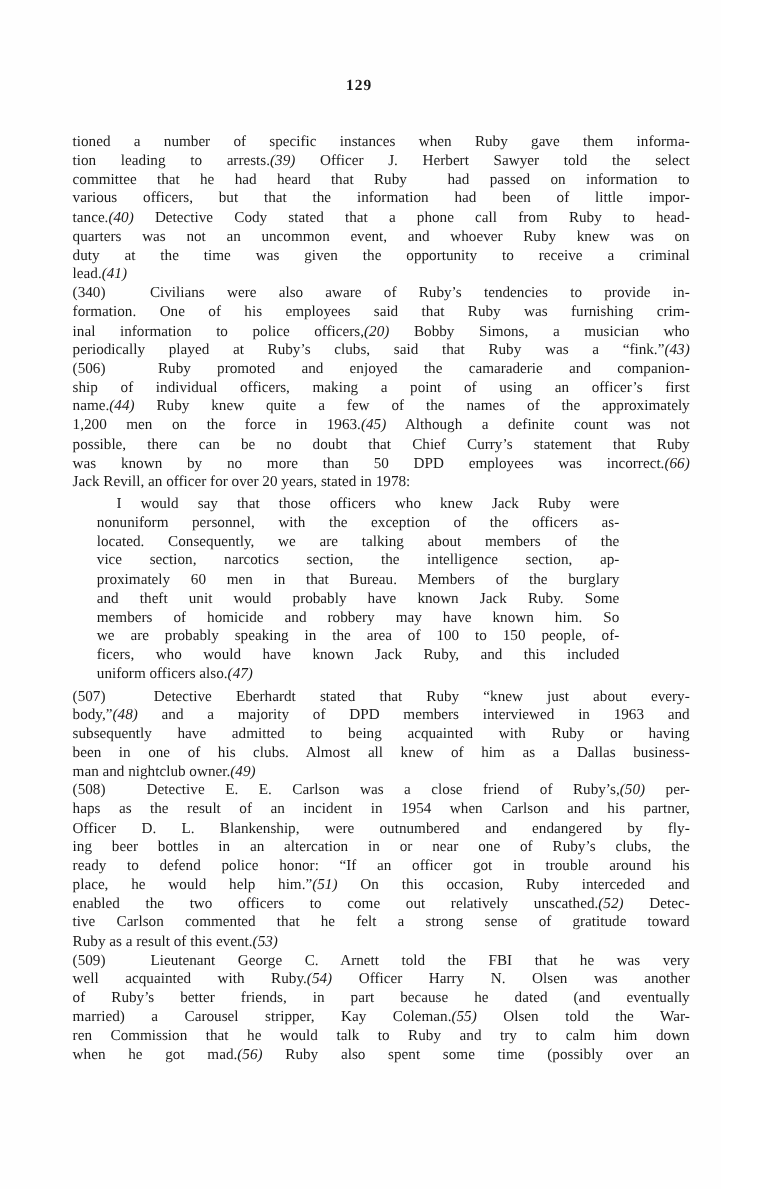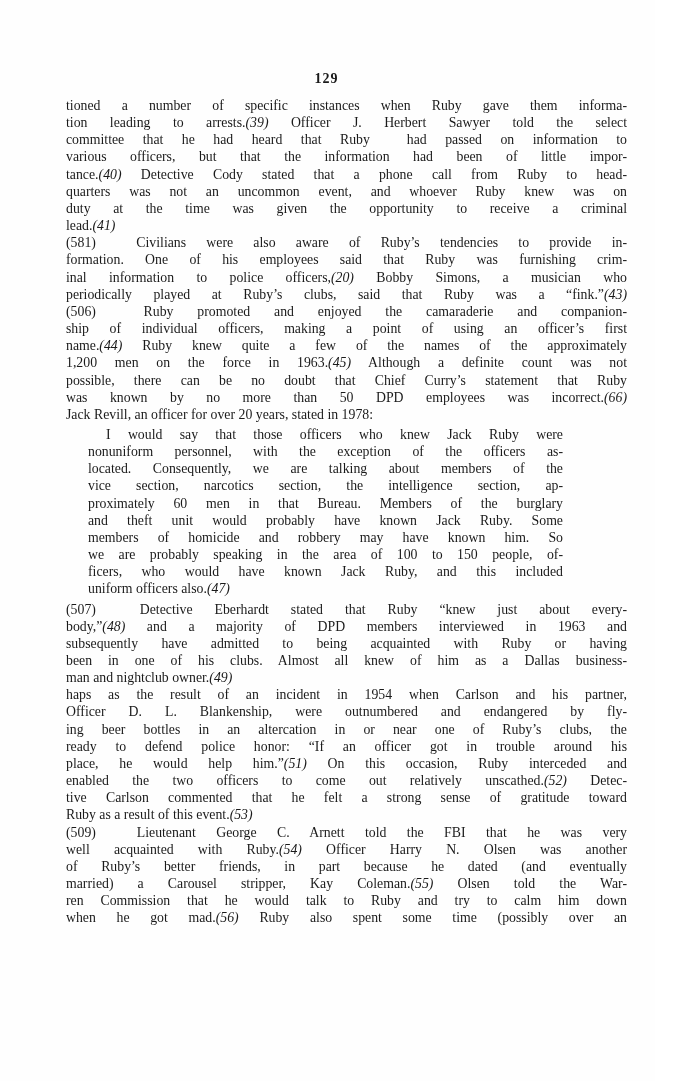--- a/index.html
+++ b/index.html
@@ -24,21 +24,21 @@
     width: 691px;
     text-align: center;
     transform: translateX(-19px);
     font-size: 14px;
     font-weight: bold;
     letter-spacing: 1px;
   }
   .text-block {
     position: absolute;
     left: 66px;
-    top: 97px;
+    top: 120px;
     width: 561px;
     font-size: 13.8px;
     line-height: 17.15px;
   }
   .blk { margin: 0; }
   .blk.quote {
     margin: 3px 64px 3px 22px;
   }
   .blk.quote .line:first-child {
     text-indent: 18px;
@@ -65,21 +65,21 @@
         <div class="line">tioned a number of specific instances when Ruby gave them informa-</div>
         <div class="line">tion leading to arrests.<i>(39)</i> Officer J. Herbert Sawyer told the select</div>
         <div class="line">committee that he had heard that Ruby  had passed on information to</div>
         <div class="line">various officers, but that the information had been of little impor-</div>
         <div class="line">tance.<i>(40)</i> Detective Cody stated that a phone call from Ruby to head-</div>
         <div class="line">quarters was not an uncommon event, and whoever Ruby knew was on</div>
         <div class="line">duty at the time was given the opportunity to receive a criminal</div>
         <div class="line unjust">lead.<i>(41)</i></div>
       </div>
       <div class="blk">
-        <div class="line">(581)  Civilians were also aware of Ruby’s tendencies to provide in-</div>
+        <div class="line">(340)  Civilians were also aware of Ruby’s tendencies to provide in-</div>
         <div class="line">formation. One of his employees said that Ruby was furnishing crim-</div>
         <div class="line">inal information to police officers,<i>(20)</i> Bobby Simons, a musician who</div>
         <div class="line">periodically played at Ruby’s clubs, said that Ruby was a “fink.”<i>(43)</i></div>
       </div>
       <div class="blk">
         <div class="line">(506)  Ruby promoted and enjoyed the camaraderie and companion-</div>
         <div class="line">ship of individual officers, making a point of using an officer’s first</div>
         <div class="line">name.<i>(44)</i> Ruby knew quite a few of the names of the approximately</div>
         <div class="line">1,200 men on the force in 1963.<i>(45)</i> Although a definite count was not</div>
         <div class="line">possible, there can be no doubt that Chief Curry’s statement that Ruby</div>
@@ -99,20 +99,21 @@
         <div class="line unjust">uniform officers also.<i>(47)</i></div>
       </div>
       <div class="blk">
         <div class="line">(507)  Detective Eberhardt stated that Ruby “knew just about every-</div>
         <div class="line">body,”<i>(48)</i> and a majority of DPD members interviewed in 1963 and</div>
         <div class="line">subsequently have admitted to being acquainted with Ruby or having</div>
         <div class="line">been in one of his clubs. Almost all knew of him as a Dallas business-</div>
         <div class="line unjust">man and nightclub owner.<i>(49)</i></div>
       </div>
       <div class="blk">
+        <div class="line">(508)  Detective E. E. Carlson was a close friend of Ruby’s,<i>(50)</i> per-</div>
         <div class="line">haps as the result of an incident in 1954 when Carlson and his partner,</div>
         <div class="line">Officer D. L. Blankenship, were outnumbered and endangered by fly-</div>
         <div class="line">ing beer bottles in an altercation in or near one of Ruby’s clubs, the</div>
         <div class="line">ready to defend police honor: “If an officer got in trouble around his</div>
         <div class="line">place, he would help him.”<i>(51)</i> On this occasion, Ruby interceded and</div>
         <div class="line">enabled the two officers to come out relatively unscathed.<i>(52)</i> Detec-</div>
         <div class="line">tive Carlson commented that he felt a strong sense of gratitude toward</div>
         <div class="line unjust">Ruby as a result of this event.<i>(53)</i></div>
       </div>
       <div class="blk">

